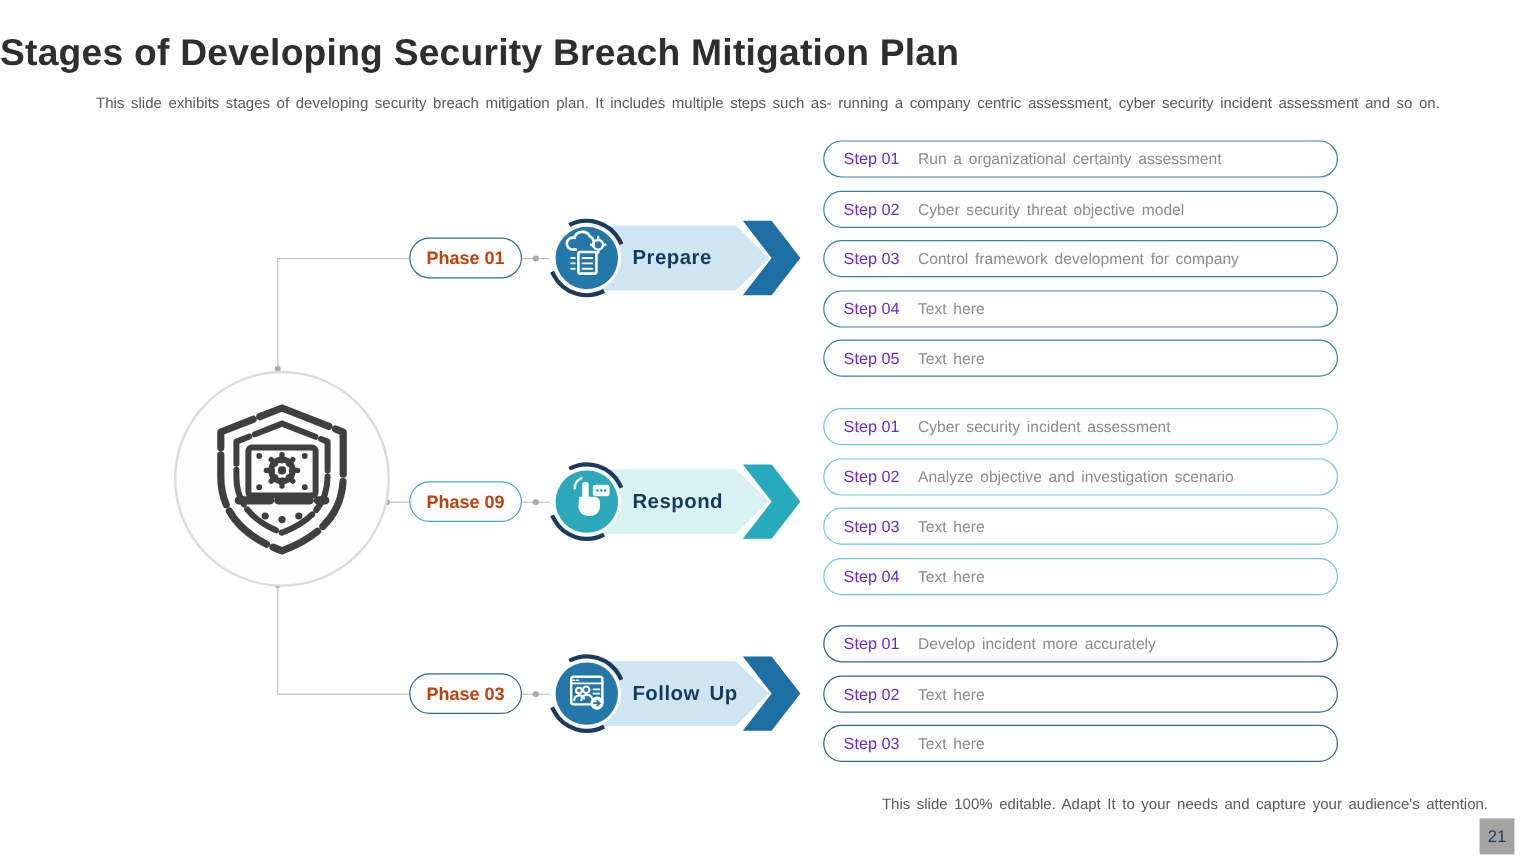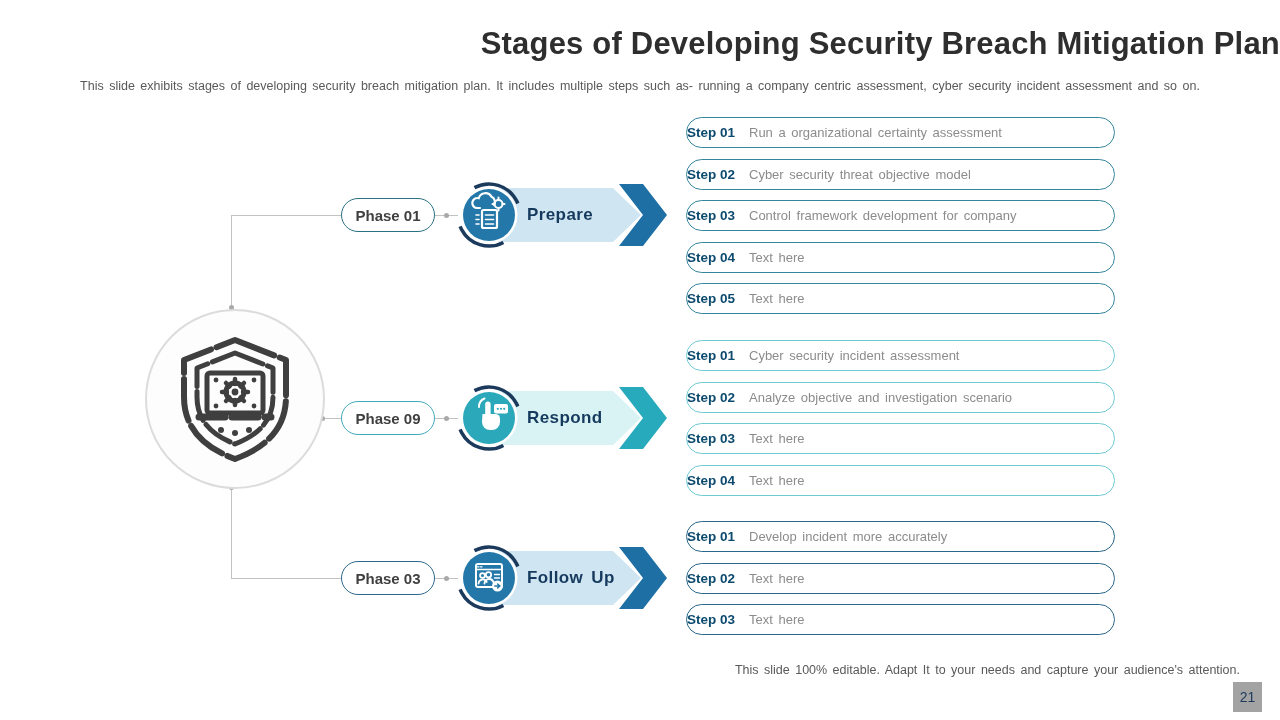--- a/index.html
+++ b/index.html
@@ -4,42 +4,42 @@
 <style>
   html,body{margin:0;padding:0;}
   body{
     width:1280px;height:720px;position:relative;overflow:hidden;
     background:#ffffff;font-family:"Liberation Sans",sans-serif;
     -webkit-font-smoothing:antialiased;
   }
   .abs{position:absolute;}
   
   .title{
-    left:0;top:26px;width:1280px;text-align:right;
+    left:0;top:26px;width:1280px;text-align:left;
     font-size:31px;font-weight:bold;color:#2e2e2e;letter-spacing:0.2px;
   }
   .subtitle{
     left:40px;top:79px;width:1200px;text-align:center;
     font-size:12.5px;color:#595959;word-spacing:2px;
   }
   
   .conn{background:#c2c2c2;}
   .conn.h{height:1px;}
   .conn.v{width:1px;}
   .dot{width:5px;height:5px;border-radius:50%;background:#a9a9a9;}
   
   .center-circle{
     left:145px;top:309px;width:176px;height:176px;border-radius:50%;
     background:#fdfdfd;border:2px solid #dcdcdc;
     display:flex;align-items:center;justify-content:center;
   }
   
   .pill{
     left:341px;width:94px;height:34px;border-radius:17px;background:#fff;
-    text-align:center;line-height:33px;font-size:15px;font-weight:bold;color:#404040;
+    text-align:center;line-height:33px;font-size:15px;font-weight:bold;color:#c2410c;
     box-sizing:border-box;
   }
   .pill.p1{border:1.5px solid #2c6f83;}
   .pill.p2{border:1.5px solid #41aab9;}
   .pill.p3{border:1.5px solid #2c688c;}
   
   .arrow-wrap{left:449px;width:224px;height:66px;}
   .arrow-wrap svg{position:absolute;left:0;top:0;}
   .arrow-label{
     position:absolute;left:78px;top:0;height:66px;line-height:65px;
@@ -49,21 +49,21 @@
   .p2 .arrow-body{fill:#d9f3f5;}  .p2 .arrow-chevron{fill:#27aabb;}  .p2 .icon-fill{fill:#2ba8b9;}
   .p3 .arrow-body{fill:#cfe5f2;}  .p3 .arrow-chevron{fill:#1e6fa3;}  .p3 .icon-fill{fill:#2478a9;}
   
   .step-row{
     left:686px;width:429px;height:31px;border-radius:16px;background:#fff;
     display:flex;align-items:center;box-sizing:border-box;
   }
   .step-row.p1{border:1.4px solid #35859c;}
   .step-row.p2{border:1.4px solid #70cad4;}
   .step-row.p3{border:1.4px solid #2a678a;}
-  .step-label{margin-left:0;width:62px;font-size:13.5px;font-weight:bold;color:#0c4a6e;}
+  .step-label{margin-left:16px;width:62px;font-size:13.5px;font-weight:normal;color:#6d28d9;}
   .step-text{font-size:13px;color:#8c8c8c;word-spacing:2px;}
   
   .footer{
     left:40px;top:663px;width:1200px;text-align:right;
     font-size:12.5px;color:#595959;word-spacing:2px;
   }
   .page-badge{
     left:1233px;top:682px;width:29px;height:30px;background:#a3a3a3;
     text-align:center;line-height:30px;font-size:14px;color:#1d3a5c;
   }

